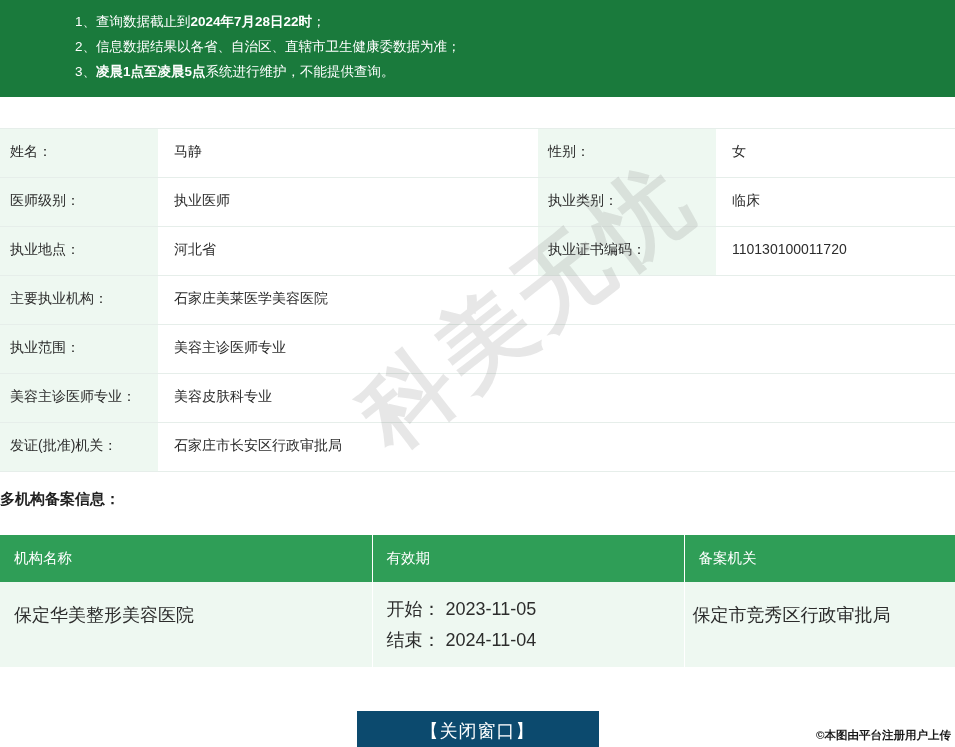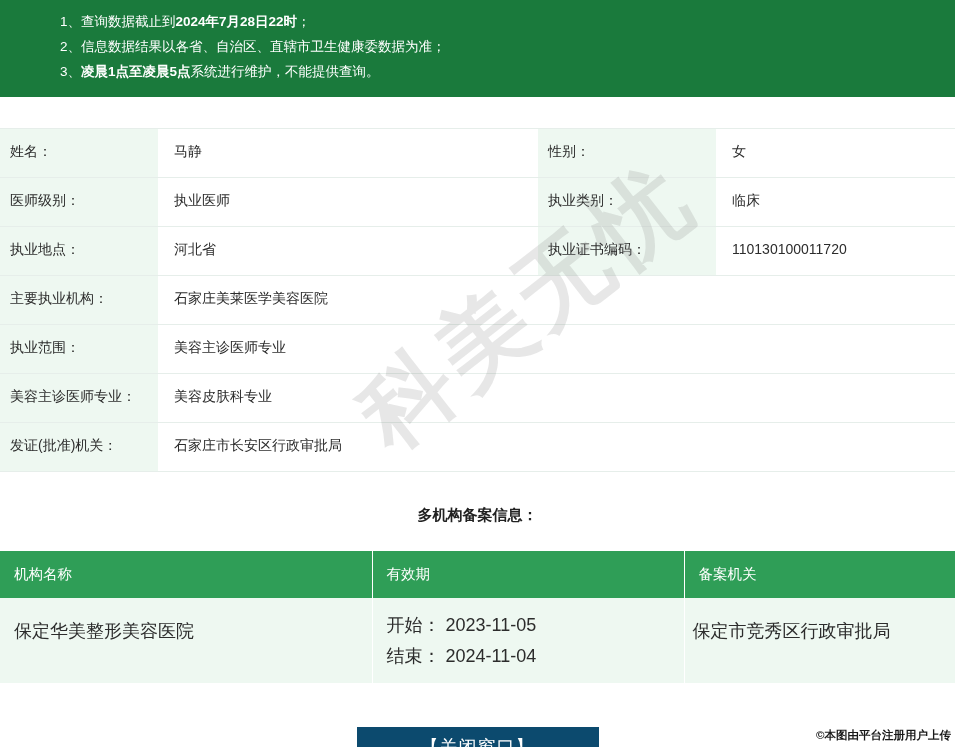--- a/index.html
+++ b/index.html
@@ -19,22 +19,23 @@
 
   
   .notice {
     background: #1a7a3c;
     color: #ffffff;
     padding: 10px 0 12px 0;
     line-height: 1.85;
     font-size: 13.5px;
   }
   .notice-line {
-    padding-left: 60px;
+    padding-left: 35px;
     white-space: nowrap;
+    margin-left: 40px;
   }
   .notice-line b { font-weight: bold; }
 
   
   .info-table {
     width: 955px;
     border-collapse: collapse;
     table-layout: fixed;
     margin-top: 31px;
   }
@@ -57,25 +58,25 @@
     padding-left: 16px !important;
     color: #2c2c2c;
   }
   .col-a { width: 158px; }
   .col-b { width: 380px; }
   .col-c { width: 178px; }
   .col-d { width: 239px; }
 
   
   .section-title {
-    text-align: center;
+    text-align: left;
     font-weight: bold;
     font-size: 15px;
     color: #222;
-    margin: 34px 0 26px 0;
+    margin: 18px 0 26px 0;
   }
 
   
   .rec-table {
     width: 955px;
     border-collapse: collapse;
     table-layout: fixed;
   }
   .rec-table thead th {
     background: #2f9e57;

